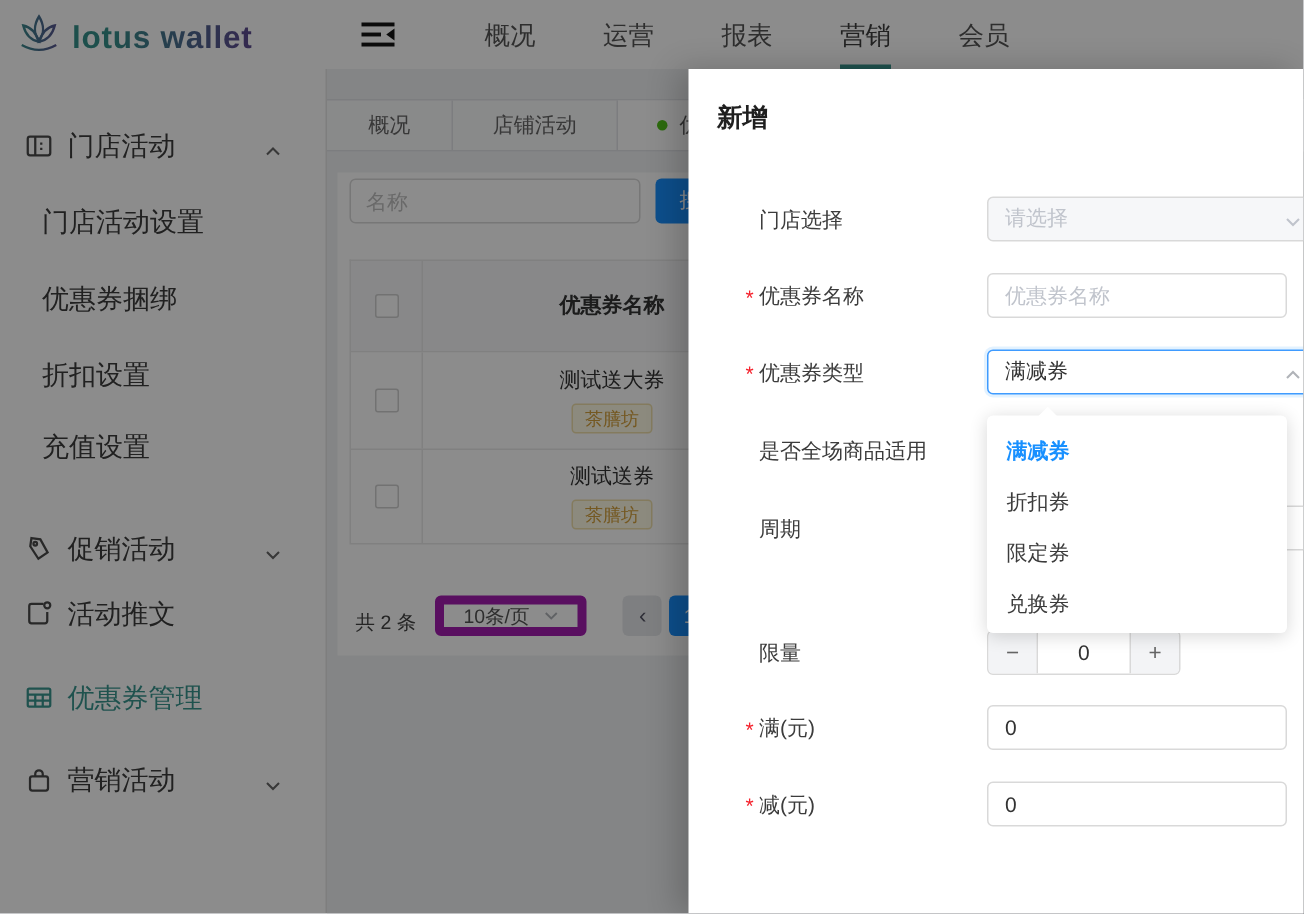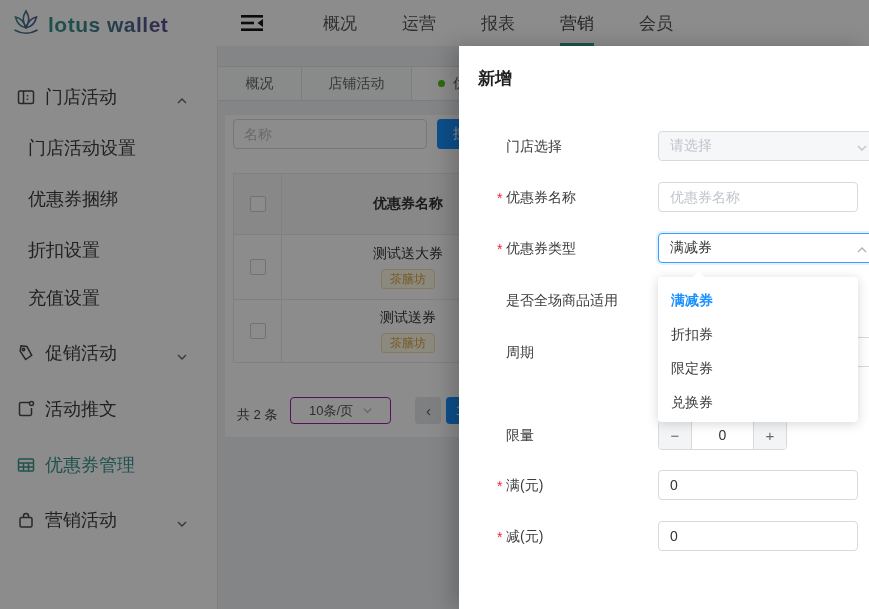--- a/index.html
+++ b/index.html
@@ -54,21 +54,21 @@
   .c2 { width:252px; display:flex; flex-direction:column; align-items:center; justify-content:center; gap:6px; font-size:14px; }
   .thead .c2 { flex-direction:row; }
   .c3 { flex:1; }
   .checkbox { width:16px; height:16px; border:1px solid #cfcfcf; border-radius:2px; background:#fff; cursor:pointer; }
   .tag { font-size:12px; color:#d4a03c; background:#fffbe6; border:1px solid #f0e0ac; border-radius:3px;
          padding:2px 8px; line-height:14px; }
 
   .pagi { position:absolute; left:8px; top:281px; height:28px; display:flex; align-items:flex-end;
           font-size:13px; color:#444; }
   .total { margin-left:4px; }
-  .psize { margin-left:13px; width:101px; height:27px; border:1px solid #a21caf; border-radius:4px; background:#fff;
+  .psize { margin-left:13px; width:101px; height:27px; border:6px solid #a21caf; border-radius:4px; background:#fff;
            display:flex; align-items:center; justify-content:center; gap:9px; color:#555; cursor:pointer; }
   .pprev { margin-left:24px; width:26px; height:27px; background:#e6e8eb; border-radius:4px; display:flex;
            align-items:center; justify-content:center; color:#556; font-size:15px; cursor:pointer; }
   .ppage { margin-left:5px; width:26px; height:27px; background:#1890ff; border-radius:4px; color:#fff;
            display:flex; align-items:center; justify-content:center; cursor:pointer; }
 
   
   .mask { position:absolute; inset:0; background:rgba(0,0,0,0.45); z-index:40; }
   .drawer { position:absolute; left:459px; top:46px; width:410px; height:563px; background:#fff; z-index:50;
             box-shadow:-8px 0 20px rgba(0,0,0,0.2); overflow:hidden; }
@@ -178,21 +178,21 @@
     <div class="si sub" style="top:139px">
       <span class="lb">优惠券捆绑</span>
     </div>
     <div class="si sub" style="top:190px">
       <span class="lb">折扣设置</span>
     </div>
     <div class="si sub" style="top:238px">
       <span class="lb">充值设置</span>
     </div>
 
-    <div class="si" style="top:293px">
+    <div class="si" style="top:306px">
       <span class="ic">
         <svg width="20" height="20" viewBox="0 0 20 20" fill="none" stroke="currentColor" stroke-width="1.5">
           <path d="M4 3.5 h6 l6 8 -5.5 5 -6.5 -7.5 Z" transform="rotate(8 10 10)"></path>
           <circle cx="7.5" cy="6.5" r="1.2"></circle>
         </svg>
       </span>
       <span class="lb">促销活动</span>
       <span class="chev">
         <svg width="12" height="12" viewBox="0 0 12 12">
             <path d="M2 4 L6 8 L10 4" stroke="#666" stroke-width="1.4" fill="none"></path>

